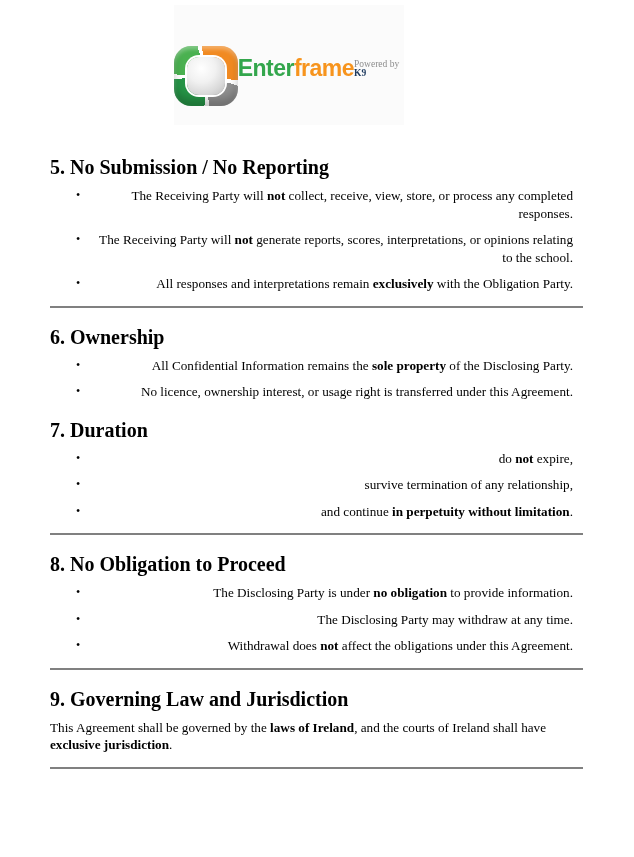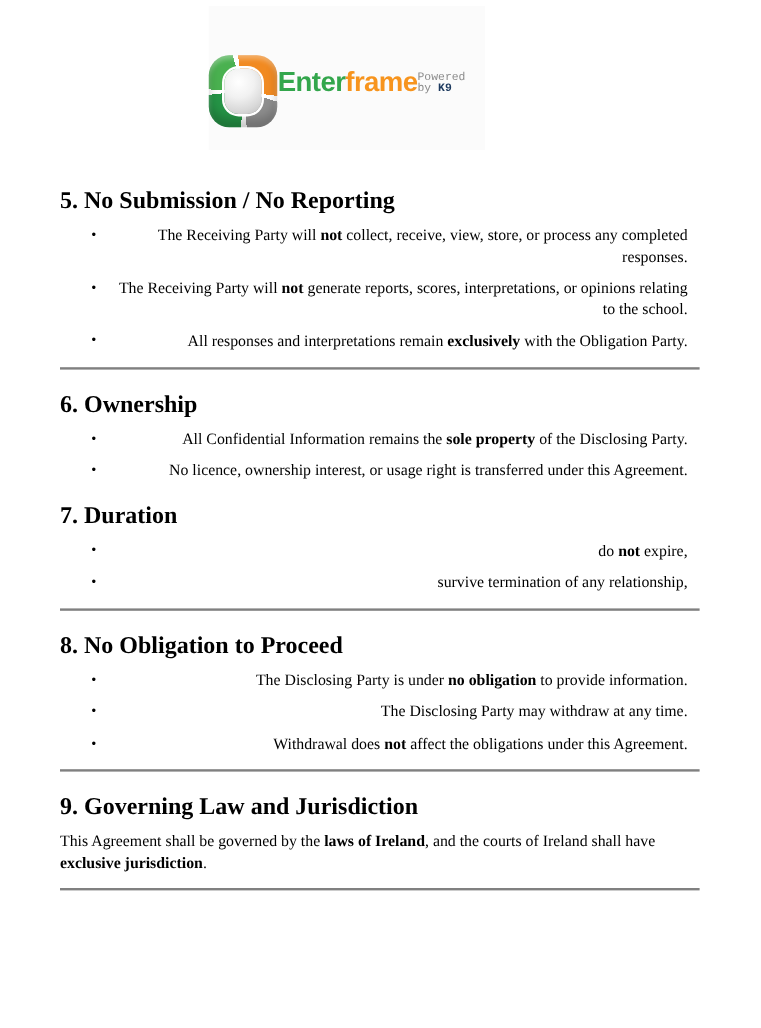--- a/index.html
+++ b/index.html
@@ -53,21 +53,21 @@
     font-family: "Liberation Sans", sans-serif;
     font-weight: bold;
     font-size: 23px;
     letter-spacing: -0.5px;
     line-height: 1;
   }
   .brand-green  { color: var(--brand-green); }
   .brand-orange { color: var(--brand-orange); }
   .logo-powered {
     margin-top: 8px;
-    font-family: Liberation Mono, monospace;
+    font-family: Liberation Serif, serif;
     font-size: 9.5px;
     color: var(--powered-text);
     line-height: 1;
   }
   .powered-brand {
     font-weight: bold;
     color: var(--powered-brand);
   }
 
   
@@ -140,20 +140,21 @@
           </ul>
         </div>
   </section>
 
   <section class="doc-section">
     <h2>7. Duration</h2>
     <div>
           <ul>
             <li><span>do </span><strong>not</strong><span> expire,</span></li>
             <li><span>survive termination of any relationship,</span></li>
+            <li><span>and continue </span><strong>in perpetuity without limitation</strong><span>.</span></li>
           </ul>
         </div>
   </section>
 <hr class="section-divider">
   <section class="doc-section">
     <h2>8. No Obligation to Proceed</h2>
     <div>
           <ul>
             <li><span>The Disclosing Party is under </span><strong>no obligation</strong><span> to provide information.</span></li>
             <li><span>The Disclosing Party may withdraw at any time.</span></li>

